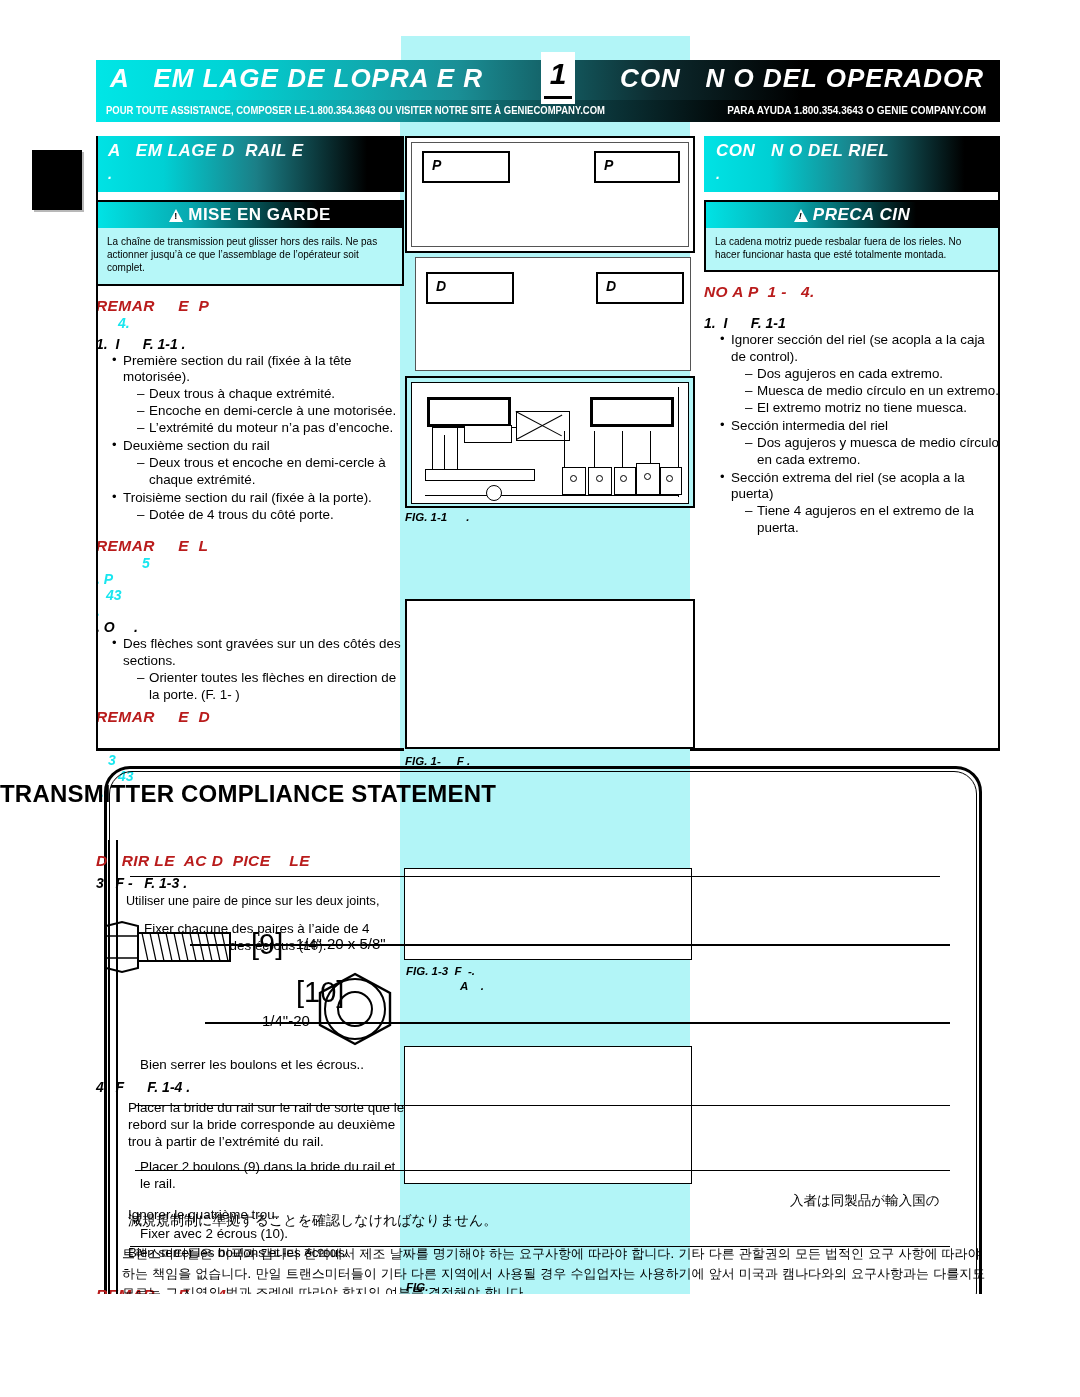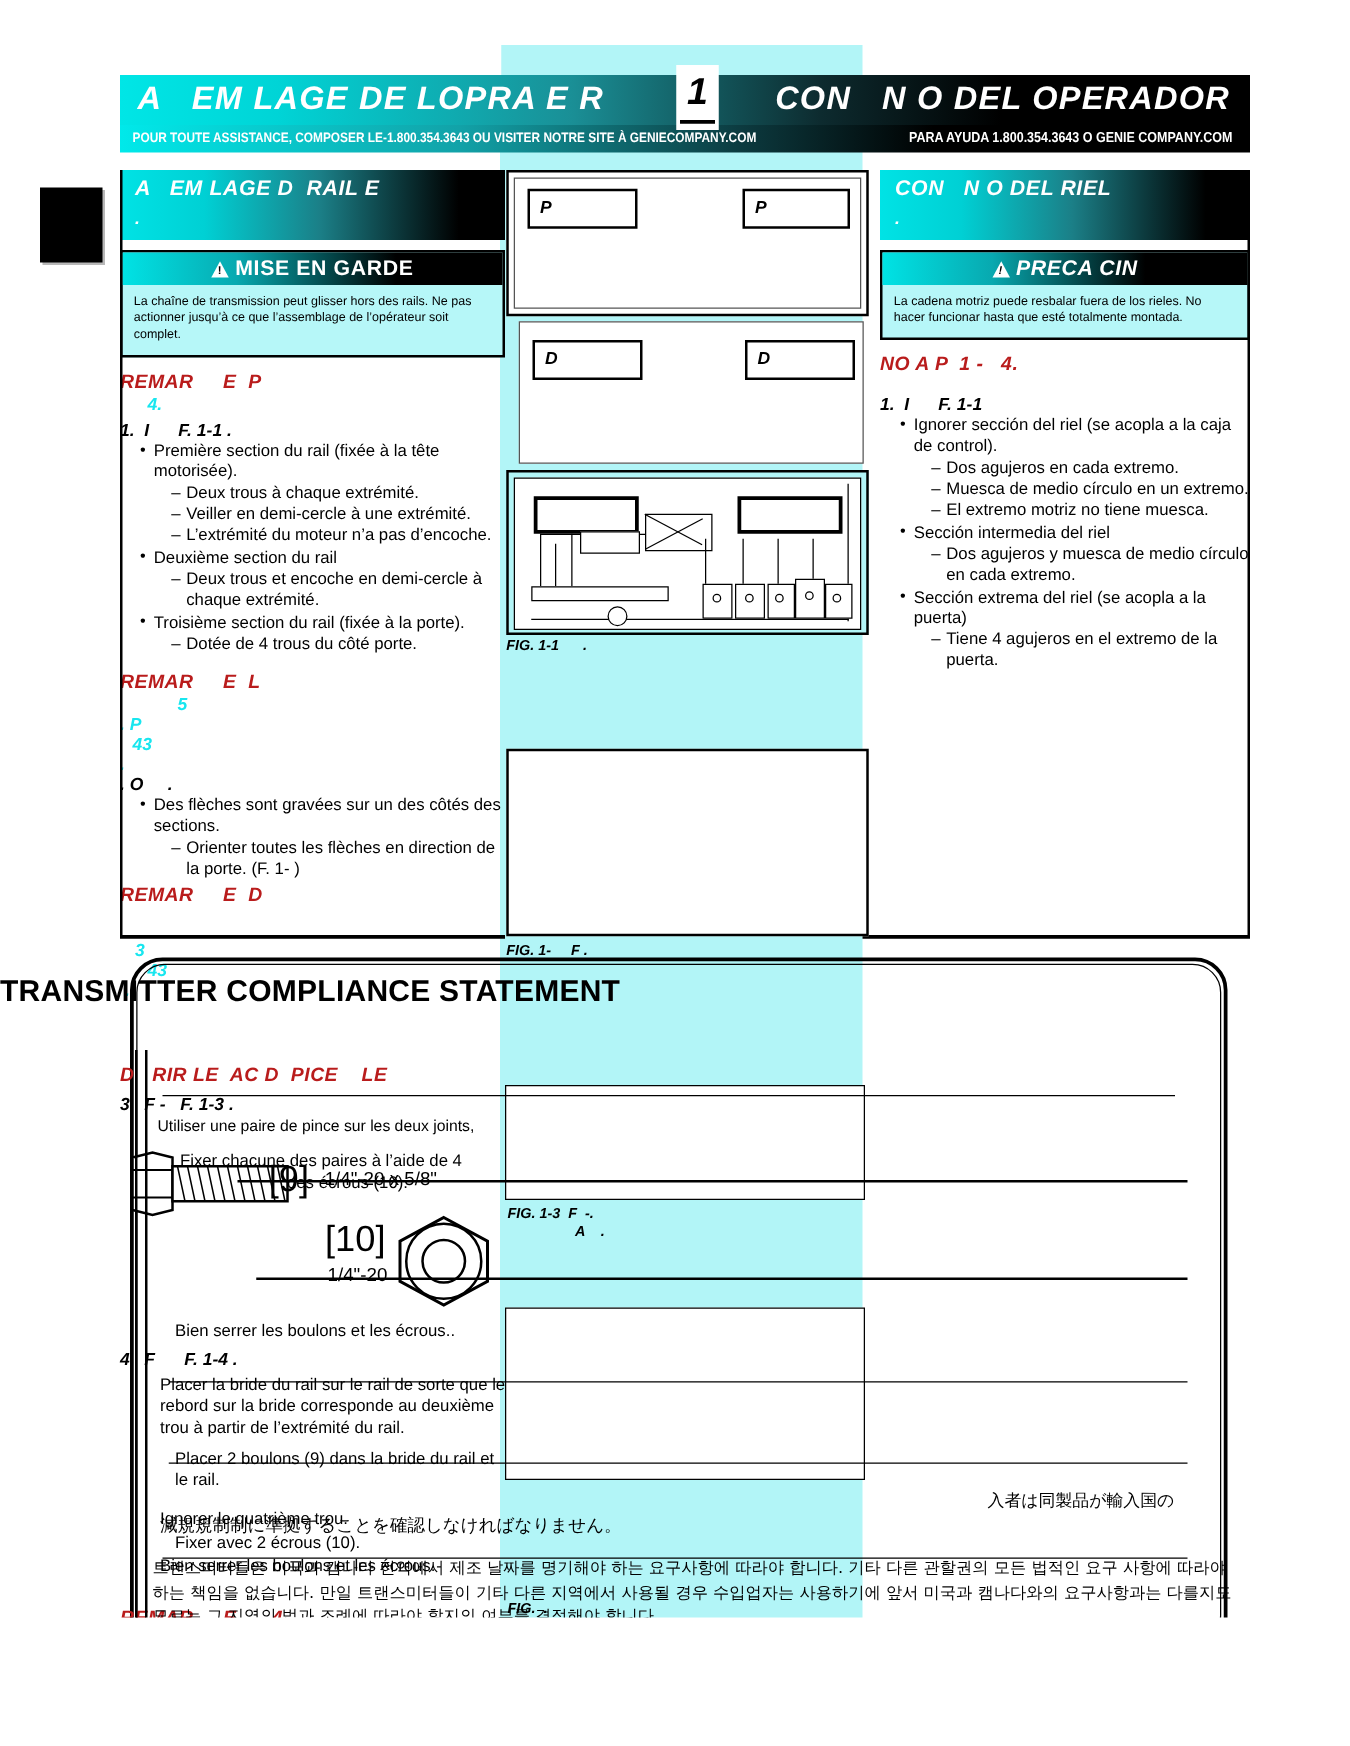--- a/index.html
+++ b/index.html
@@ -99,21 +99,21 @@
   
   .overlay{position:absolute;left:104px;top:766px;width:872px;height:548px;
            border:3px solid #000;border-radius:26px;background:transparent;z-index:4;pointer-events:none;}
   .overlay-inner{position:absolute;left:2px;top:2px;right:2px;bottom:2px;border:1px solid #000;
                  border-radius:23px;}
   .tcs-title{position:absolute;left:0;right:0;top:780px;text-align:left;font-size:24px;
              font-weight:bold;color:#000;letter-spacing:.2px;z-index:5;}
 
   
   .hw{position:absolute;z-index:5;}
-  .callnum{font-size:29px;color:#000;font-family:"Liberation Sans",sans-serif;}
+  .callnum{font-size:29px;color:#000;font-family:"Liberation Sans",sans-serif;margin-left:36px;}
   .calltxt{font-size:15px;color:#000;}
 
   
   .rule{position:absolute;background:#000;}
 
   
   .cjk{position:absolute;font-family:"DejaVu Sans",sans-serif;color:#000;white-space:nowrap;z-index:7;}
 
   .wbox{position:absolute;border:1px solid #000;background:#fff;z-index:3;}
 </style>
@@ -156,21 +156,21 @@
     </div>
 
     <div class="sect">
       <div class="sect-title">REMAR     E  P</div>
       <div class="sect-sub">4.</div>
       <div class="step">1.  I      F. 1-1 .</div>
       <ul class="b1">
         <li><span>Première section du rail (fixée à la tête motorisée).</span>
           <ul class="b2">
             <li>Deux trous à chaque extrémité.</li>
-            <li>Veiller en demi-cercle à une extrémité.</li>
+            <li>Encoche en demi-cercle à une motorisée.</li>
             <li>L’extrémité du moteur n’a pas d’encoche.</li>
           </ul>
         </li>
         <li><span>Deuxième section du rail</span>
           <ul class="b2">
             <li>Deux trous et encoche en demi-cercle à chaque extrémité.</li>
           </ul>
         </li>
         <li><span>Troisième section du rail (fixée à la porte).</span>
           <ul class="b2">

